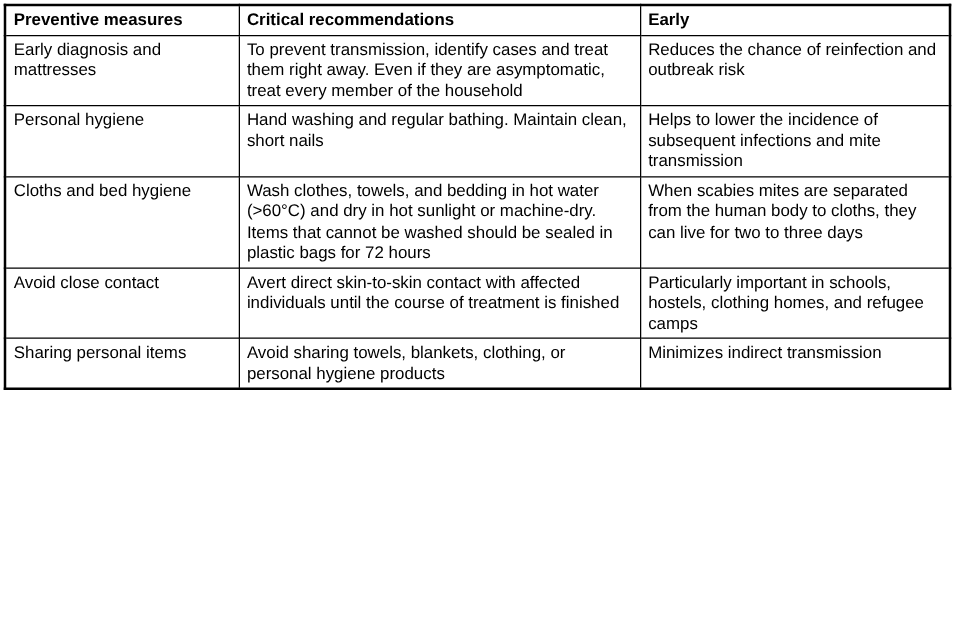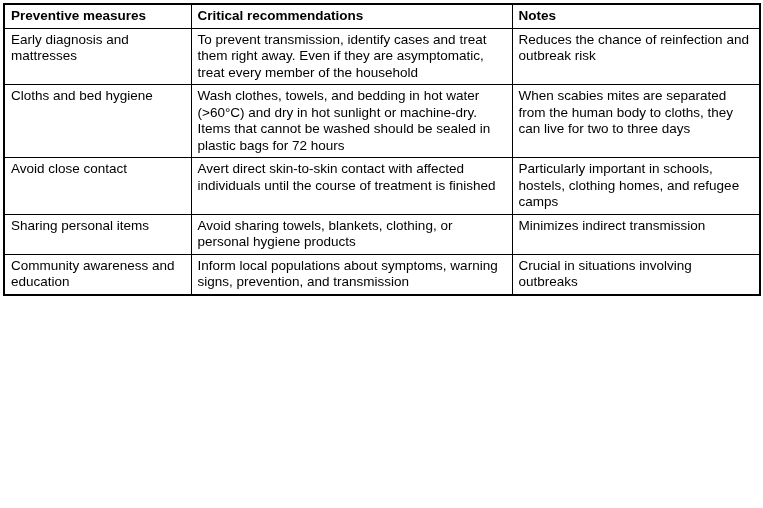--- a/index.html
+++ b/index.html
@@ -48,44 +48,44 @@
   <table class="prevention">
     <colgroup>
       <col class="c1">
       <col class="c2">
       <col class="c3">
     </colgroup>
     <thead>
       <tr>
         <th>Preventive measures</th>
         <th>Critical recommendations</th>
-        <th>Notes</th>
+        <th>Early</th>
       </tr>
     </thead>
     <tbody>
       <tr>
         <td>Early diagnosis and mattresses</td>
         <td>To prevent transmission, identify cases and treat them right away. Even if they are asymptomatic, treat every member of the household</td>
         <td>Reduces the chance of reinfection and outbreak risk</td>
+      </tr>
+      <tr>
+        <td>Personal hygiene</td>
+        <td>Hand washing and regular bathing. Maintain clean, short nails</td>
+        <td>Helps to lower the incidence of subsequent infections and mite transmission</td>
       </tr>
       <tr>
         <td>Cloths and bed hygiene</td>
         <td>Wash clothes, towels, and bedding in hot water (&gt;60°C) and dry in hot sunlight or machine-dry. Items that cannot be washed should be sealed in plastic bags for 72 hours</td>
         <td>When scabies mites are separated from the human body to cloths, they can live for two to three days</td>
       </tr>
       <tr>
         <td>Avoid close contact</td>
         <td>Avert direct skin-to-skin contact with affected individuals until the course of treatment is finished</td>
         <td>Particularly important in schools, hostels, clothing homes, and refugee camps</td>
       </tr>
       <tr>
         <td>Sharing personal items</td>
         <td>Avoid sharing towels, blankets, clothing, or personal hygiene products</td>
         <td>Minimizes indirect transmission</td>
       </tr>
-      <tr>
-        <td>Community awareness and education</td>
-        <td>Inform local populations about symptoms, warning signs, prevention, and transmission</td>
-        <td>Crucial in situations involving outbreaks</td>
-      </tr>
     </tbody>
   </table>
 </div>
 
 </body></html>

